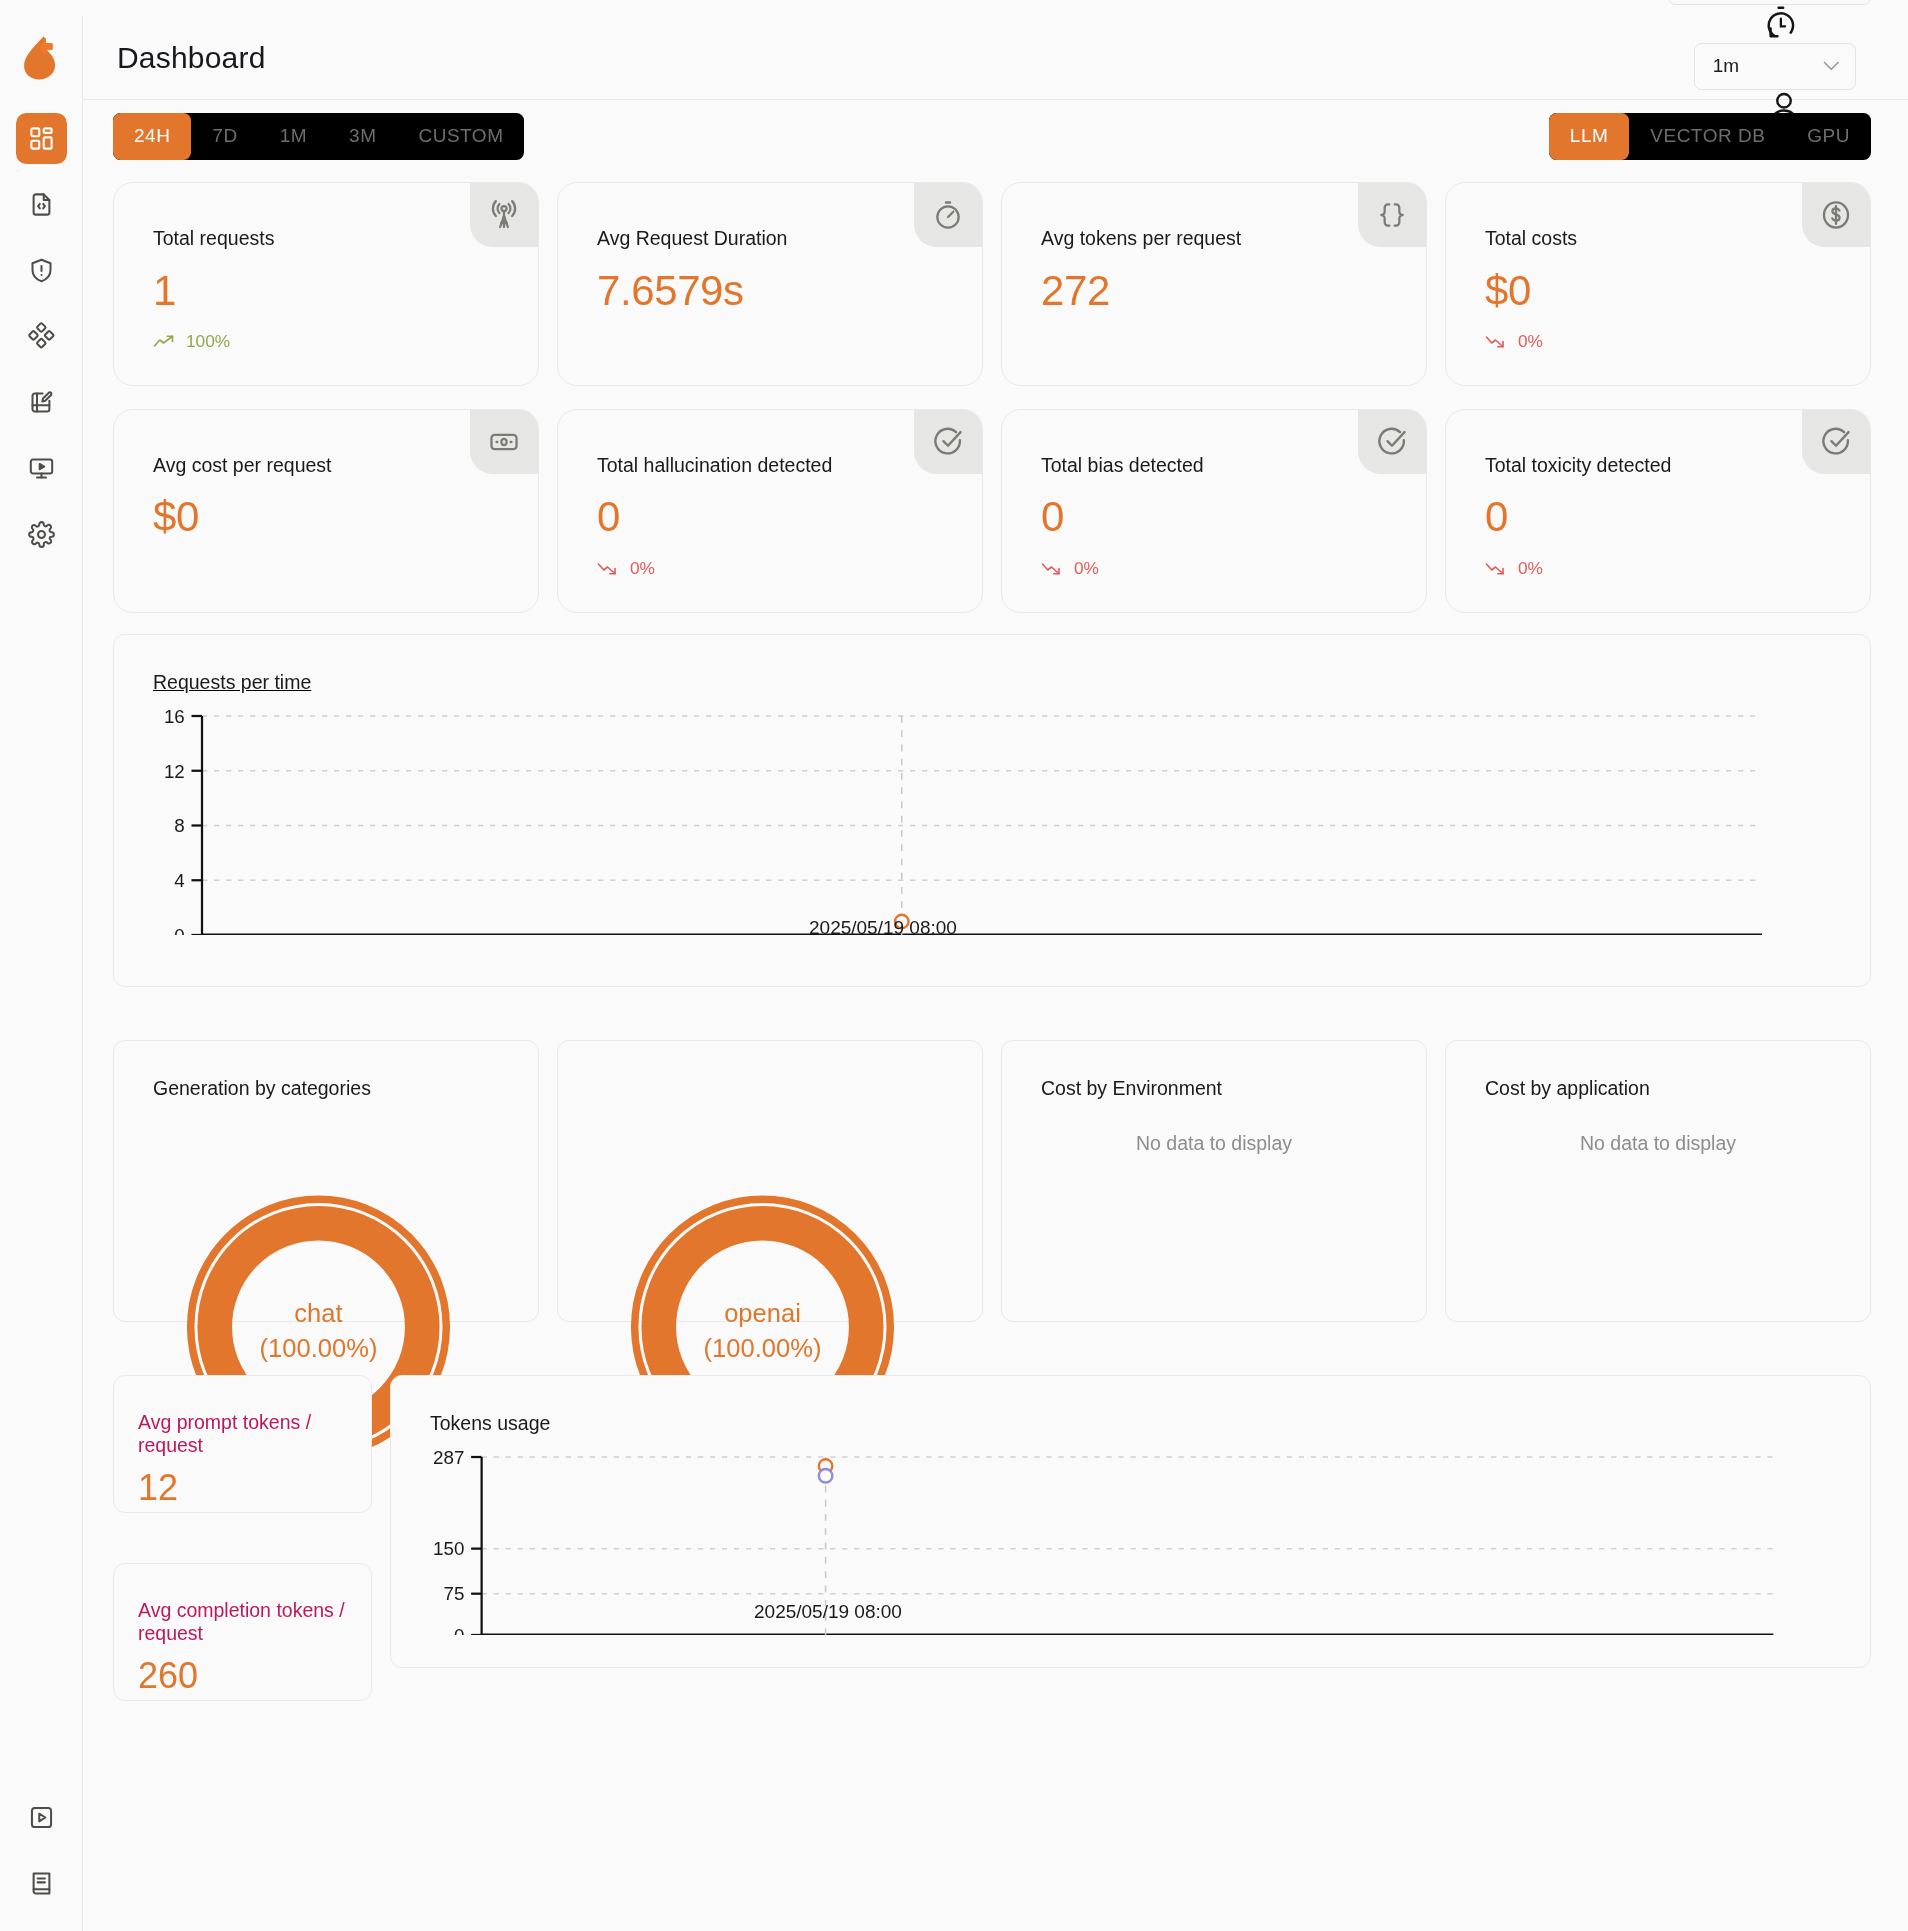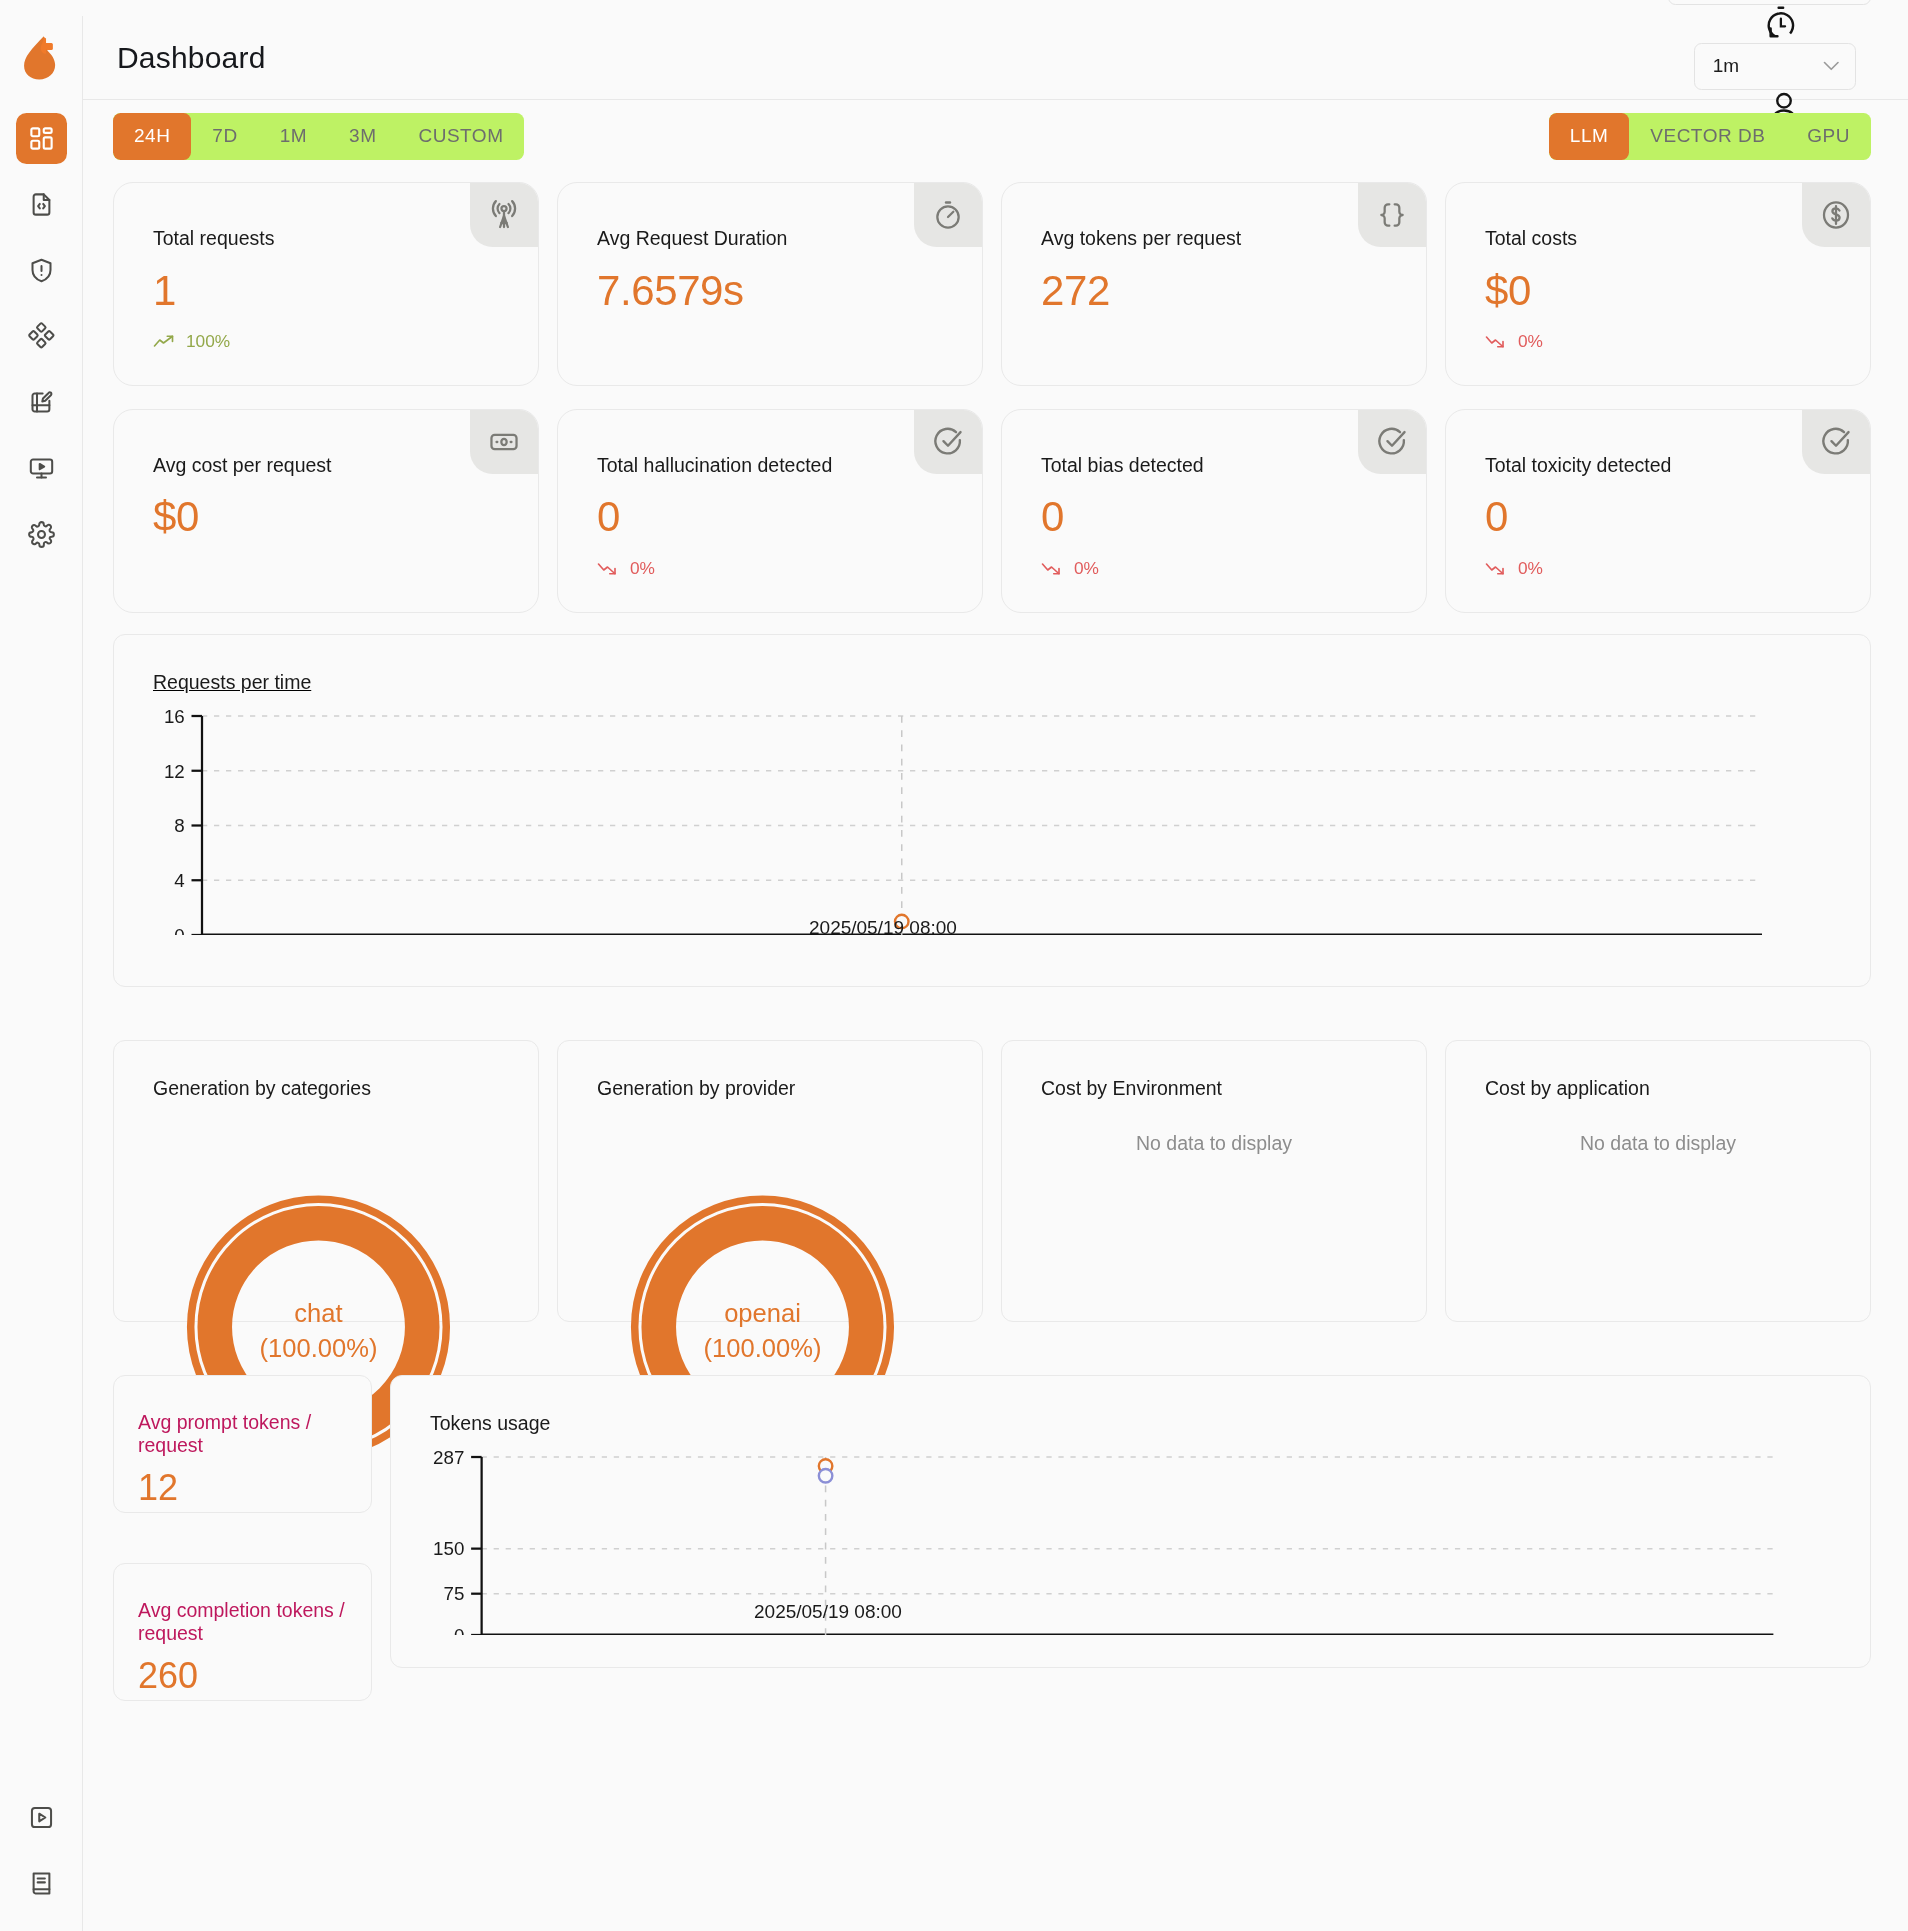--- a/index.html
+++ b/index.html
@@ -56,21 +56,21 @@
 
   
   .main {
     position: absolute; top: 84px; left: 83px;
     width: 1826px; height: 1847px; padding: 28.6px 38px 0 30px;
   }
 
   
   .filter-row { display: flex; align-items: center; height: 47px; }
   .seg {
-    display: inline-flex; background: #bef264; border-radius: 7.5px; height: 47px; overflow: hidden;
+    display: inline-flex; background: #000000; border-radius: 7.5px; height: 47px; overflow: hidden;
   }
   .seg-btn {
     display: flex; align-items: center; justify-content: center;
     font-size: 19px; color: #6d6d6d; padding: 0 21px; letter-spacing: 0.5px;
   }
   .seg-btn.active { background: #e1762c; color: #fff; border-radius: 7.5px; }
   .seg.right { margin-left: auto; }
 
   
   .grid4 { display: grid; grid-template-columns: repeat(4, 1fr); gap: 18px; margin-top: 22.5px; }
@@ -494,21 +494,20 @@
       <div class="panel-title">Generation by categories</div>
       <svg width="421" height="436" viewBox="0 0 560 580" style="position:absolute;left:0;top:68px">
         <circle cx="272" cy="290" r="170" fill="none" stroke="#e1762c" stroke-width="10"></circle>
         <circle cx="272" cy="290" r="138" fill="none" stroke="#e1762c" stroke-width="46"></circle>
         <text x="272" y="283" text-anchor="middle" font-size="34" fill="#e1762c" font-family="'Liberation Sans',sans-serif">chat</text>
         <text x="272" y="330" text-anchor="middle" font-size="34" fill="#e1762c" font-family="'Liberation Sans',sans-serif">(100.00%)</text>
       </svg>
     </div>
 
     <div class="panel donut-panel">
-      <div class="panel-title">Generation by provider</div>
       <svg width="421" height="436" viewBox="0 0 560 580" style="position:absolute;left:0;top:68px">
         <circle cx="272" cy="290" r="170" fill="none" stroke="#e1762c" stroke-width="10"></circle>
         <circle cx="272" cy="290" r="138" fill="none" stroke="#e1762c" stroke-width="46"></circle>
         <text x="272" y="283" text-anchor="middle" font-size="34" fill="#e1762c" font-family="'Liberation Sans',sans-serif">openai</text>
         <text x="272" y="330" text-anchor="middle" font-size="34" fill="#e1762c" font-family="'Liberation Sans',sans-serif">(100.00%)</text>
       </svg>
     </div>
 
     <div class="panel donut-panel">
       <div class="panel-title">Cost by Environment</div>

